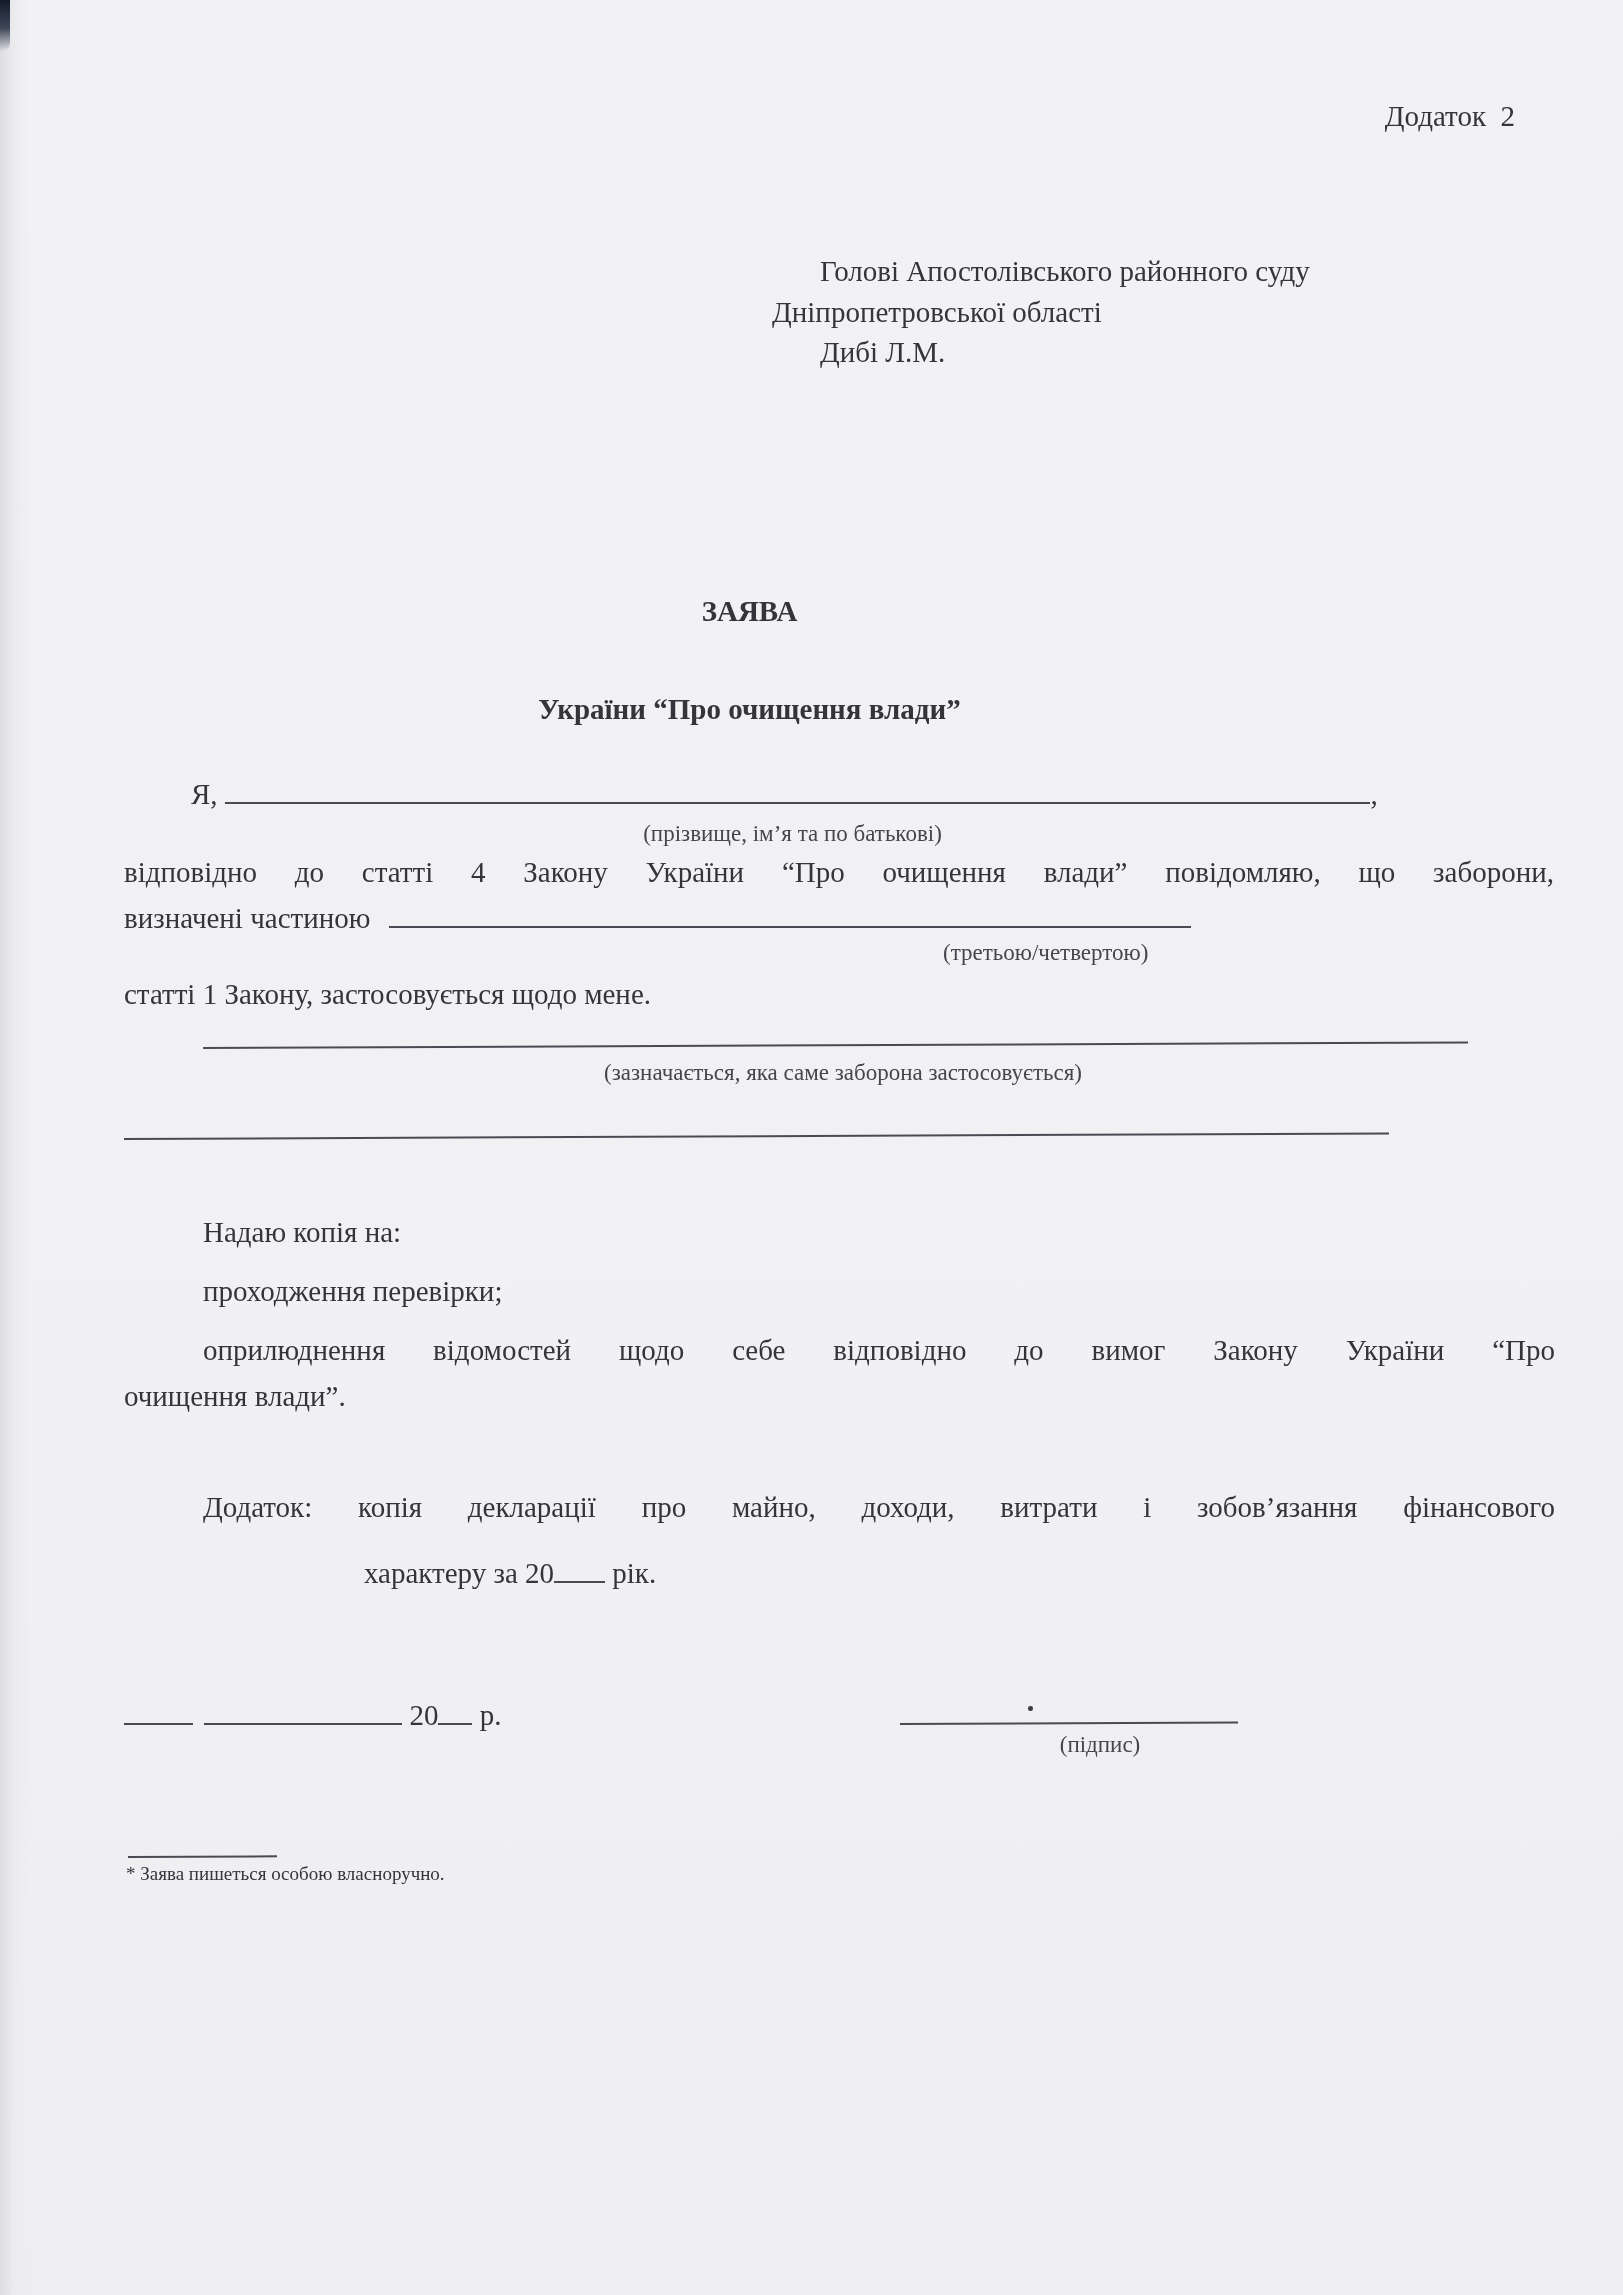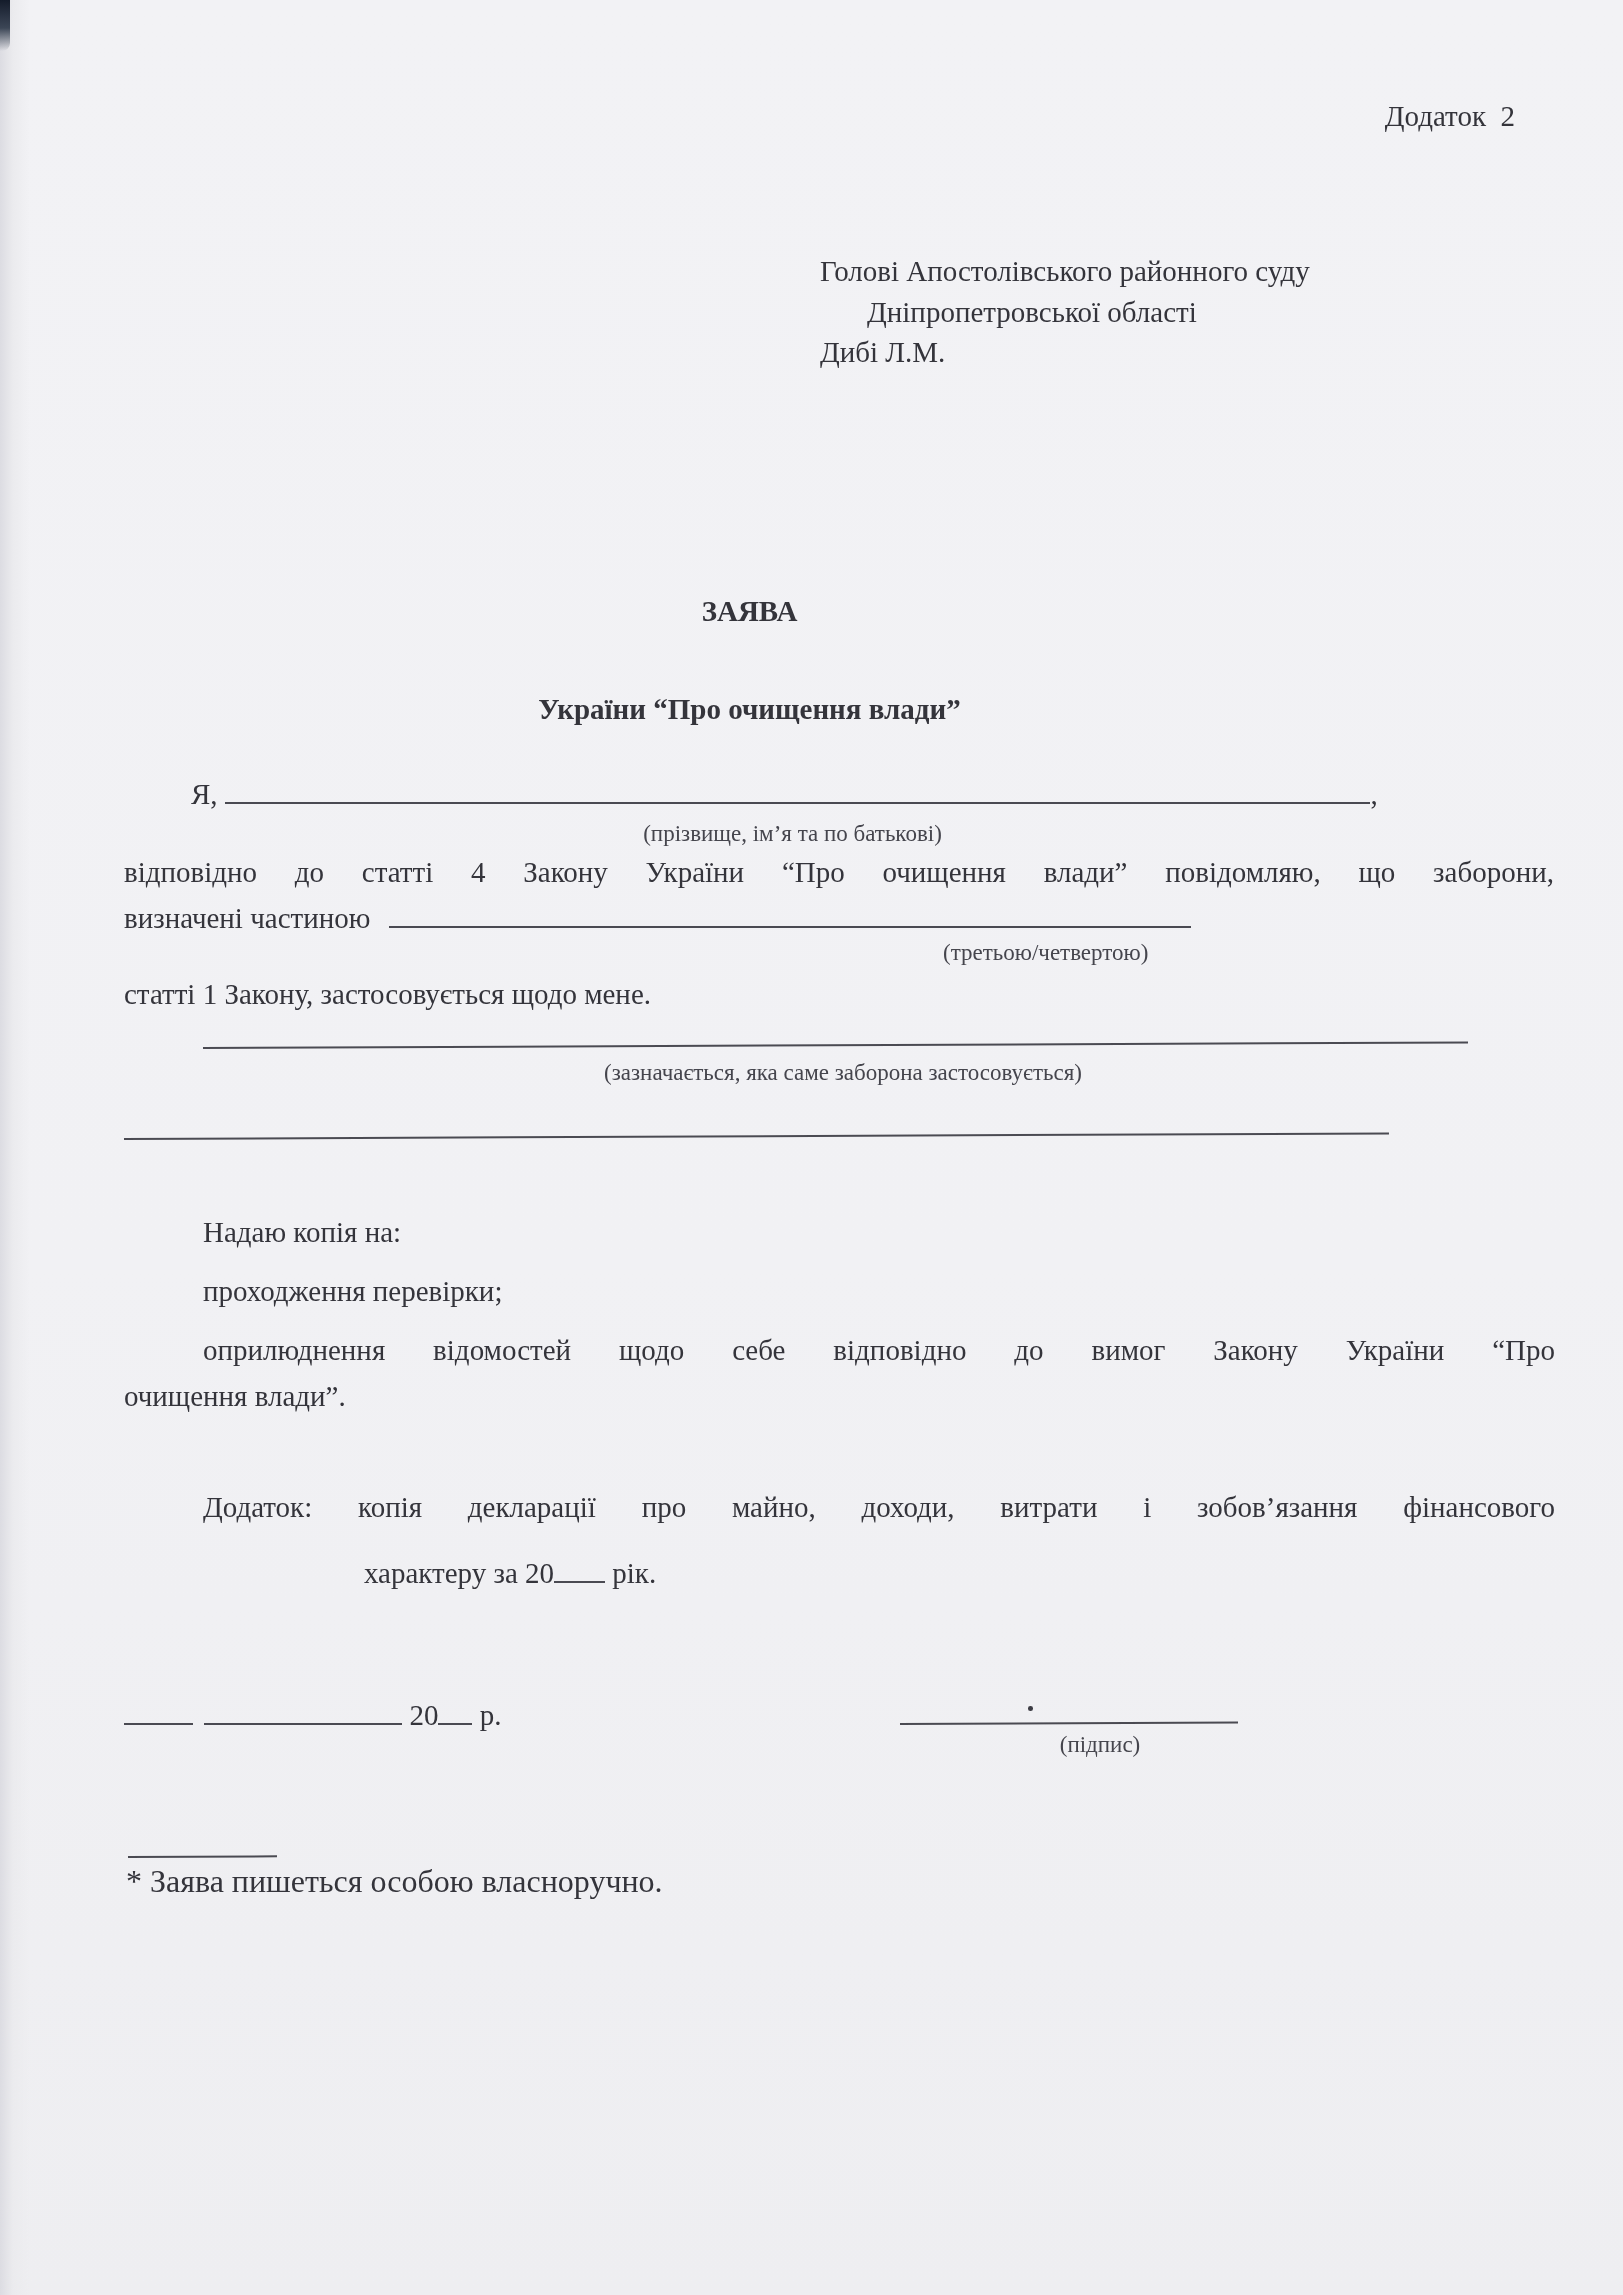--- a/index.html
+++ b/index.html
@@ -19,37 +19,37 @@
   .corner-shadow{
     position:absolute;left:0;top:0;width:9.8px;height:51px;
     background:linear-gradient(180deg,#141c2b 0%,#3c4656 55%,rgba(60,70,86,0) 100%);
     border-bottom-right-radius:7.9px;
   }
   .t{position:absolute;font-size:29px;line-height:1.18;white-space:pre;}
   .bold{font-weight:bold;}
   .just{white-space:normal;text-align:justify;text-align-last:justify;}
   .center{text-align:center;text-align-last:center;}
   .cap{position:absolute;font-size:23px;line-height:1.2;color:#45454d;white-space:pre;}
-  .small{font-size:32px;}
+  .small{font-size:19px;}
   .blank{display:inline-block;border-bottom:2px solid #4a4a52;}
   .rule{position:absolute;border-top:2px solid #4a4a52;transform:rotate(-0.25deg);transform-origin:left center;}
   .dot{position:absolute;width:4.6px;height:4.6px;border-radius:50%;background:#3c3c44;}
 </style>
 </head>
 <body>
 
 <div class="page">
 
   <div class="edge-shade"></div>
   <div class="corner-shadow"></div>
 
   <div class="t" style="top:99px;right:108px;">Додаток  2</div>
 
   <div class="t" style="left:820px;top:254px;">Голові Апостолівського районного суду</div>
-  <div class="t" style="left:867px;top:295px;text-align:right;">Дніпропетровської області</div>
+  <div class="t" style="left:772px;top:295px;text-align:right;">Дніпропетровської області</div>
   <div class="t" style="left:820px;top:335px;">Дибі Л.М.</div>
 
   <div class="t bold center" style="left:0;top:594px;width:1499px;">ЗАЯВА</div>
   <div class="t bold center" style="left:0;top:692px;width:1499px;">України “Про очищення влади”</div>
 
   <div class="t" style="left:191px;top:777px;"><span>Я,</span><span class="blank" style="width:1145px;margin-left:7.9px;"></span><span>,</span></div>
   <div class="cap center" style="left:0;top:820px;width:1503px;margin-left:41px;">(прізвище, ім’я та по батькові)</div>
 
   <div class="t just" style="left:124px;top:855px;width:1430px;">відповідно до статті 4 Закону України “Про очищення влади” повідомляю, що заборони,</div>
   <div class="t" style="left:124px;top:901px;"><span>визначені частиною</span><span class="blank" style="width:802px;margin-left:18.3px;"></span></div>

